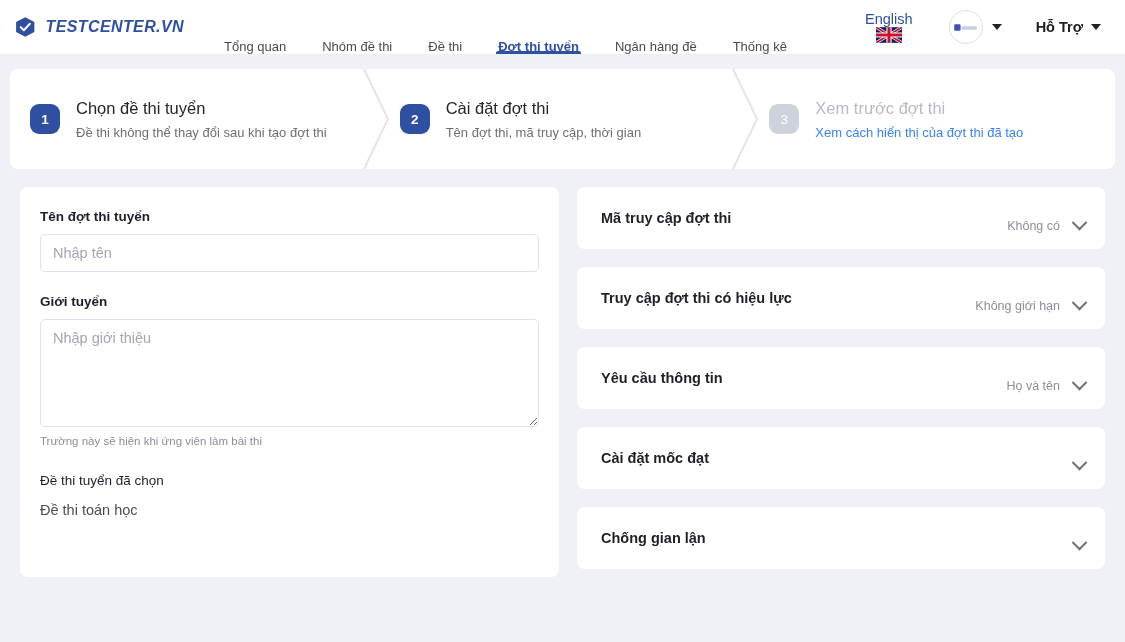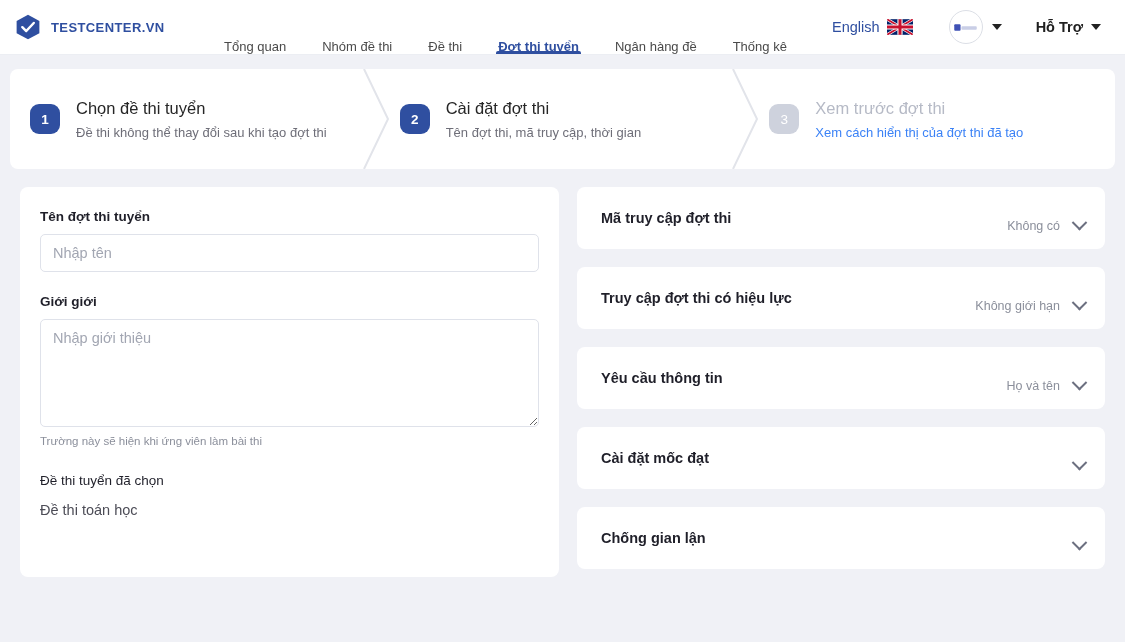--- a/index.html
+++ b/index.html
@@ -32,24 +32,25 @@
   .brand {
     display: flex;
     align-items: center;
     gap: 9px;
     width: 170px;
     flex: 0 0 auto;
     cursor: pointer;
   }
   .brand-mark { width: 28px; height: 28px; display: block; }
   .brand-text {
-    font-size: 13px;
+    font-size: 16px;
     font-weight: bold;
     letter-spacing: 0.4px;
     color: #2f4fa0;
+    font-style: italic;
   }
 
   .mainnav {
     display: flex;
     align-items: center;
     height: 100%;
     gap: 0px;
     margin-left: 22px;
   }
   .navitem {
@@ -79,25 +80,25 @@
   .topright {
     margin-left: auto;
     display: flex;
     align-items: center;
     gap: 0;
   }
 
   .lang {
     display: flex;
     align-items: center;
-    gap: 7px;
     color: #2f4fa0;
     font-size: 14.5px;
     cursor: pointer;
     padding: 0 14px;
+    flex-direction: column;
   }
   .flag { width: 26px; height: 16px; display: block; border-radius: 1px; }
 
   .avatar-wrap {
     display: flex;
     align-items: center;
     gap: 9px;
     padding: 0 12px 0 22px;
     cursor: pointer;
   }
@@ -429,21 +430,21 @@
   <div class="content">
 
     <div class="col-left">
       <div class="card form-card">
 
         <div class="field-label">Tên đợt thi tuyển</div>
         <input class="text-input" type="text" placeholder="Nhập tên" style="">
 
         <div class="gap-lg"></div>
 
-        <div class="field-label">Giới giới</div>
+        <div class="field-label">Giới tuyển</div>
         <textarea class="textarea" placeholder="Nhập giới thiệu" style=""></textarea>
         <div class="helper">Trường này sẽ hiện khi ứng viên làm bài thi</div>
 
         <div class="section-title">Đề thi tuyển đã chọn</div>
         <div class="section-value">Đề thi toán học</div>
 
       </div>
     </div>
 
     <div class="col-right">

